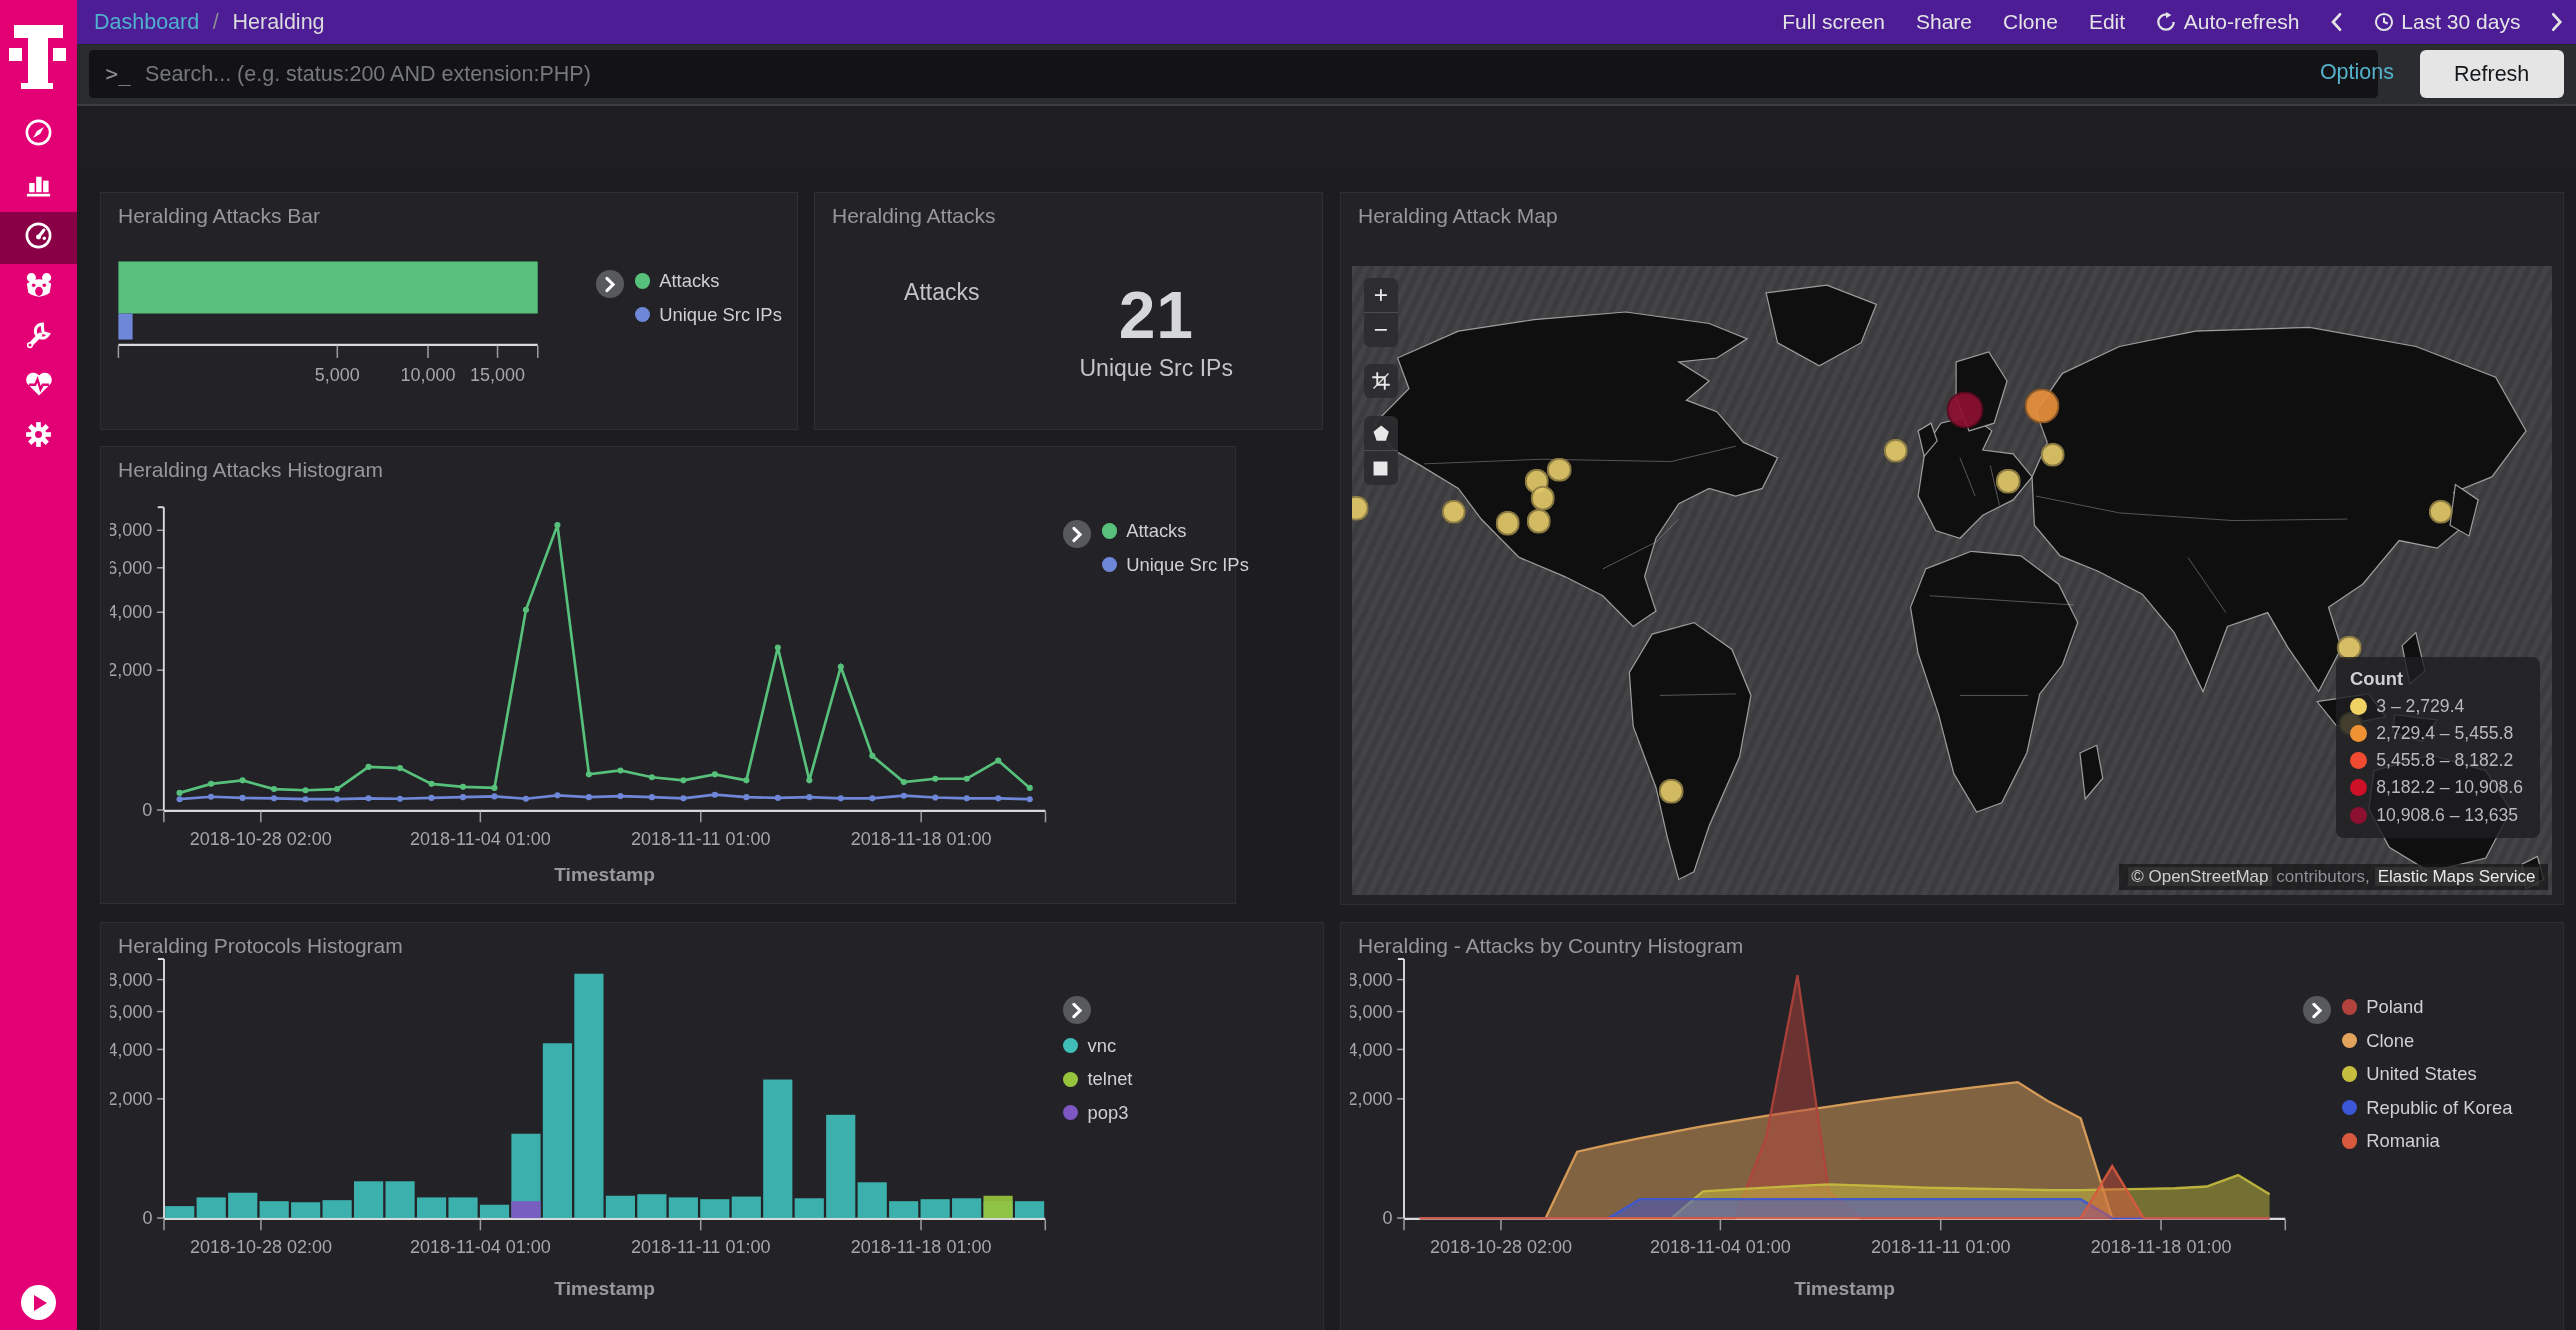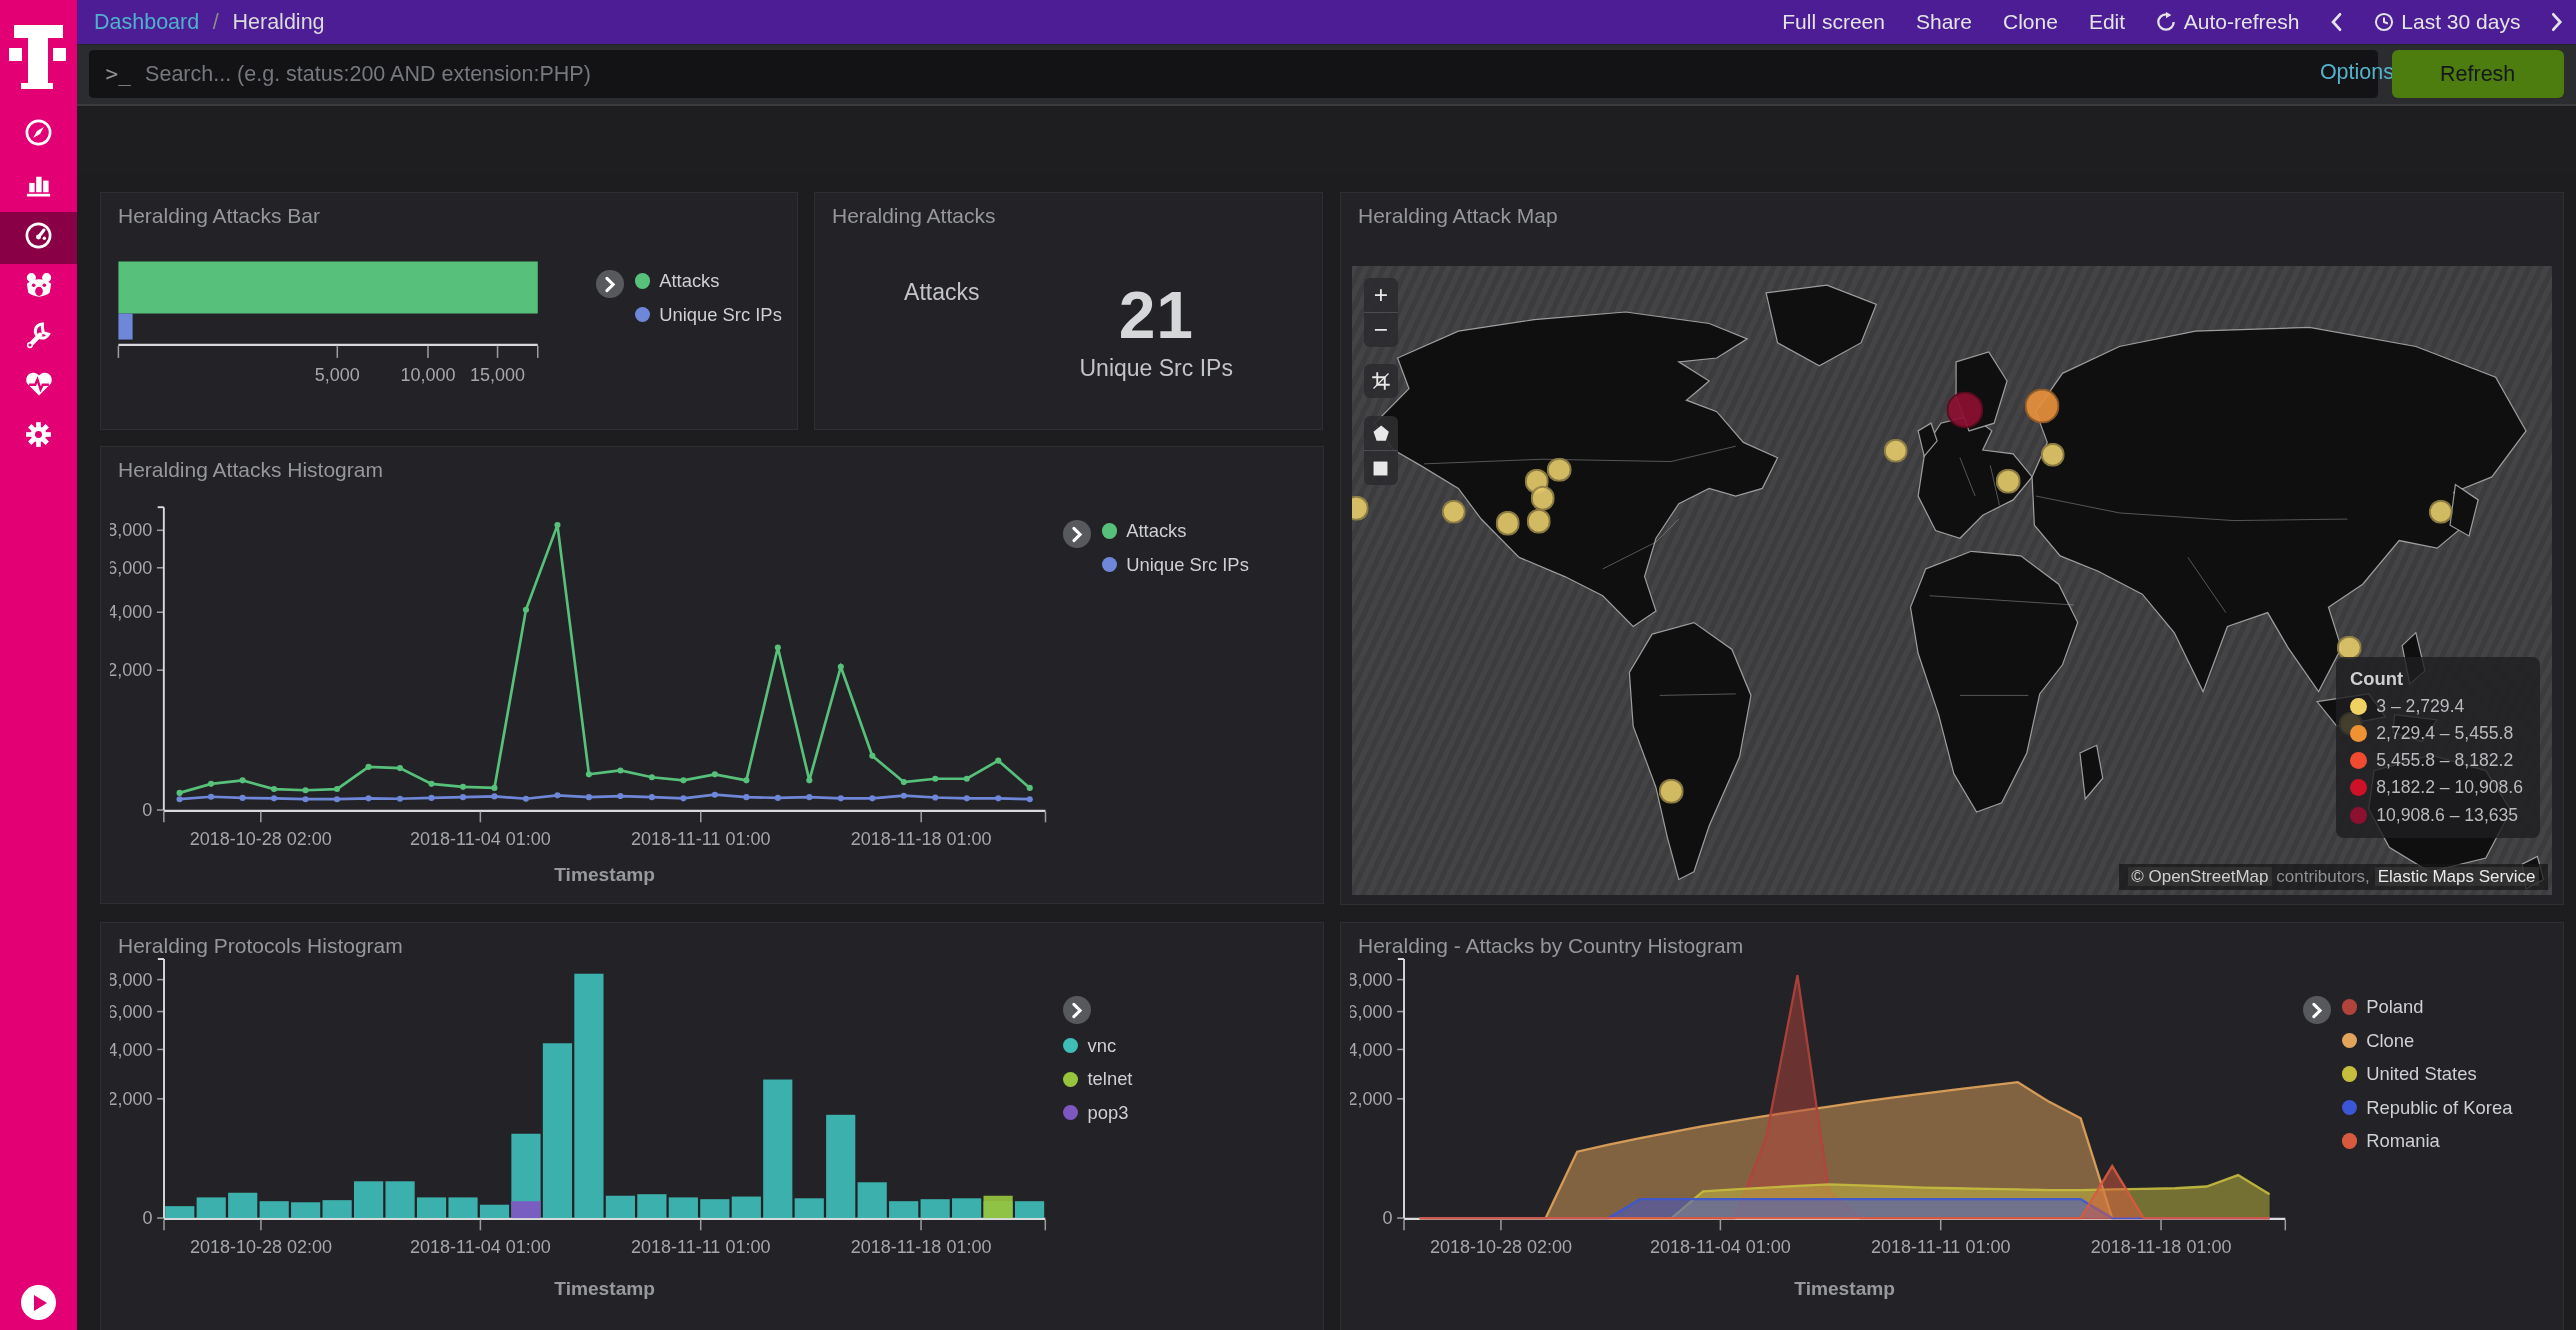--- a/index.html
+++ b/index.html
@@ -20,21 +20,21 @@
   .crumb-sep{color:#8b8d90;margin:0 7.7px;}
   .crumb-cur{color:#dadbdc;}
   .nav-right{position:absolute;right:12.3px;top:0;height:44px;display:flex;align-items:center;gap:31px;color:#e4e4e5;font-size:21px;}
   .nav-item{display:flex;align-items:center;gap:7.7px;cursor:pointer;white-space:nowrap;}
   .qbar{position:absolute;left:77px;top:45px;right:0;height:59px;background:#2b2c2f;}
   .search{position:absolute;left:11.5px;top:5.4px;width:2289px;height:48px;background:#131316;border-radius:4.6px;display:flex;align-items:center;}
   .prompt{margin:0 12.3px 0 17px;font-family:"DejaVu Sans Mono",monospace;font-size:21px;color:#8d9094;}
   .search input{flex:1;background:transparent;border:none;outline:none;color:#4d7c0f;font-size:21.5px;font-family:"Liberation Sans",sans-serif;}
   .search input::placeholder{color:#75787c;}
   .options{position:absolute;right:182px;top:15.3px;color:#54b2cc;font-size:21.5px;cursor:pointer;}
-  .refresh{position:absolute;right:12.3px;top:5.4px;width:172px;height:48px;background:#4d7c0f;color:#15181b;font-size:21.5px;border:none;border-radius:6.1px;cursor:pointer;font-family:"Liberation Sans",sans-serif;}
+  .refresh{position:absolute;right:12.3px;top:5.4px;width:144px;height:48px;background:#e5e5e5;color:#15181b;font-size:21.5px;border:none;border-radius:6.1px;cursor:pointer;font-family:"Liberation Sans",sans-serif;}
   .hr1{position:absolute;left:77px;right:0;top:104px;height:1.5px;background:#3b3c40;}
   .filterrow{position:absolute;left:77px;top:106px;right:0;height:66px;background:#2b2c2f;}
   .addfilter{position:absolute;left:28px;top:20px;font-size:20px;color:#54b2cc;cursor:pointer;}
   .addfilter b{font-weight:bold;}
   .content{position:absolute;left:77px;top:172px;right:0;bottom:0;background:#1d1d20;}
   
   .panel{position:absolute;background:#232327;border:0.8px solid #2e2e33;box-sizing:border-box;}
   .panel-title{position:absolute;left:17px;top:10.7px;font-size:21px;color:#95979b;white-space:nowrap;}
   
   .legend{position:absolute;display:flex;align-items:flex-start;gap:10.7px;}
@@ -339,21 +339,21 @@
           </div>
       </div>
       <div class="map-attr">
         <span class="osm">© OpenStreetMap</span>
         <span class="mid"> contributors, </span>
         <span class="svc">Elastic Maps Service</span>
       </div>
     </div>
   </div>
 
-  <div class="panel" style="left:100px;top:446px;width:1224px;height:458px;text-align:right;">
+  <div class="panel" style="left:100px;top:446px;width:1136px;height:458px;text-align:right;">
     <div class="panel-title">Heralding Attacks Histogram</div>
     <svg id="svg-hist" width="951" height="391" style="position:absolute;left:9.2px;top:51px;" viewBox="0 0 1240 510">
         <line x1="61" x2="70" y1="407" y2="407" stroke="#9b9c9e" stroke-width="2"></line>
         <text x="55" y="415" fill="#a6a7aa" font-size="23.5" text-anchor="end" font-weight="normal">0</text>
         <line x1="61" x2="70" y1="224.56645045387074" y2="224.56645045387074" stroke="#9b9c9e" stroke-width="2"></line>
         <text x="55" y="232.56645045387074" fill="#a6a7aa" font-size="23.5" text-anchor="end" font-weight="normal">2,000</text>
         <line x1="61" x2="70" y1="149.00000000000003" y2="149.00000000000003" stroke="#9b9c9e" stroke-width="2"></line>
         <text x="55" y="157.00000000000003" fill="#a6a7aa" font-size="23.5" text-anchor="end" font-weight="normal">4,000</text>
         <line x1="61" x2="70" y1="91.01582318097003" y2="91.01582318097003" stroke="#9b9c9e" stroke-width="2"></line>
         <text x="55" y="99.01582318097003" fill="#a6a7aa" font-size="23.5" text-anchor="end" font-weight="normal">6,000</text>

